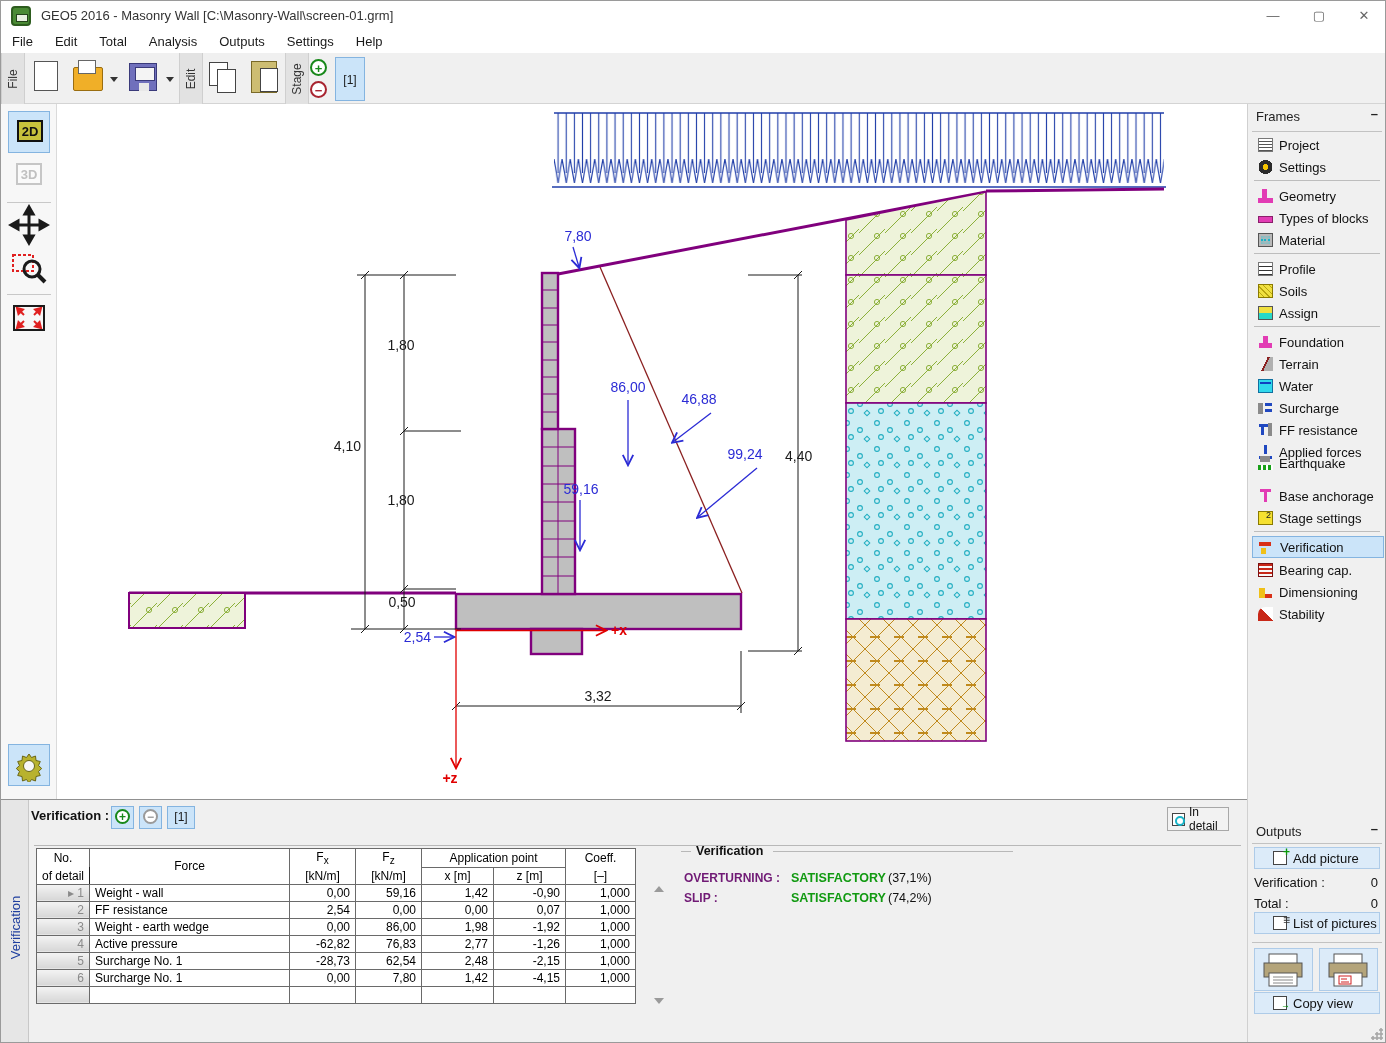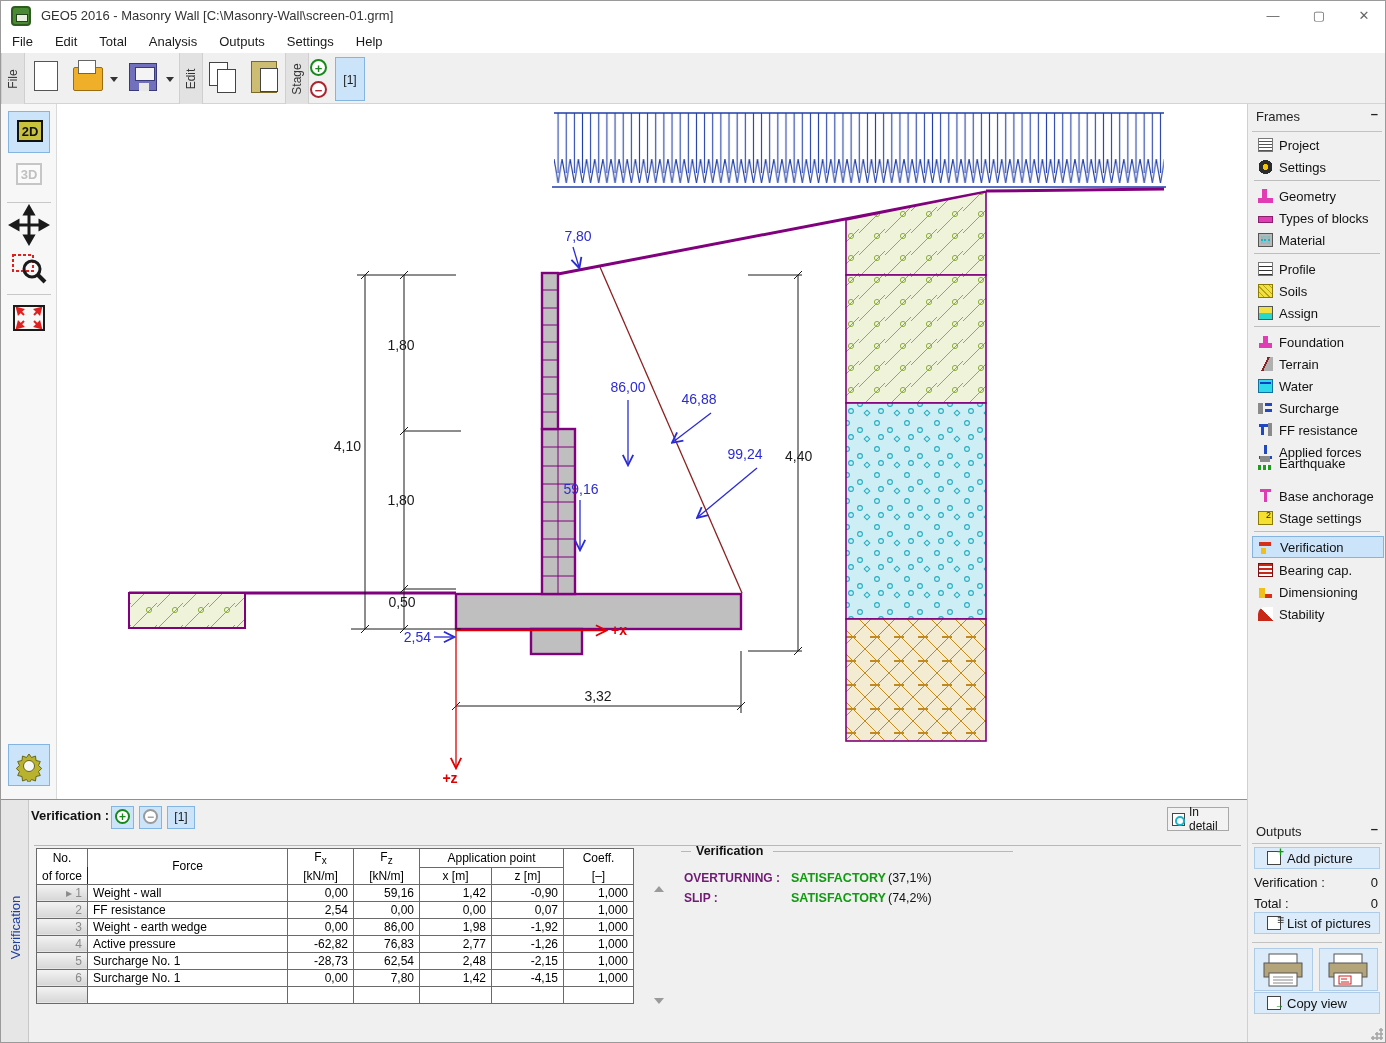--- a/index.html
+++ b/index.html
@@ -78,21 +78,21 @@
   .i-applied { border:none; background:linear-gradient(#2048c0 0 0) 6px 0/3px 9px no-repeat, linear-gradient(#2048c0 0 0) 1px 11px/13px 3px no-repeat; }
   .i-earthquake { border:none; background:linear-gradient(#8a8a8a 0 0) 2px 0/10px 6px no-repeat, repeating-linear-gradient(90deg,#18a018 0 3px,#fff 3px 5px) 0 9px/15px 5px no-repeat; }
   .i-anchor { border:none; background:linear-gradient(#e23cb4 0 0) 6px 2px/3px 11px no-repeat, linear-gradient(#e23cb4 0 0) 2px 0/11px 3px no-repeat; }
   .i-stages { border:1px solid #8a7a00; background:#f5e030; }
   .i-stages::after { content:"2"; position:absolute; right:1px; top:-2px; font-size:9px; color:#222; }
   .i-verify { border:none; background:linear-gradient(#d83018 0 0) 0 2px/12px 4px no-repeat, linear-gradient(#f0c018 0 0) 2px 8px/5px 6px no-repeat; }
   .i-bearing { border:1px solid #7a1010; background:repeating-linear-gradient(#c82818 0 2px,#f8f8f8 2px 4px); }
   .i-dimension { border:none; background:linear-gradient(#f0c018 0 0) 1px 3px/6px 10px no-repeat, linear-gradient(#d83018 0 0) 7px 9px/7px 4px no-repeat; }
   .i-stability { border:none; border-radius:50% 0 0 0; background:linear-gradient(45deg,#c82818 0 55%, #fff 55%); }
 
-  .out-btn { left:6px; width:126px; height:22px; background:#dcebf9; border:1px solid #aecbe8; display:flex; align-items:center; gap:6px; padding-left:12px; font-size:13px; color:#111; }
+  .out-btn { left:6px; width:126px; height:22px; background:#dcebf9; border:1px solid #aecbe8; display:flex; align-items:center; gap:6px; padding-left:18px; font-size:13px; color:#111; }
   .pic-ico { width:14px; height:14px; background:#fff; border:1px solid #444; position:relative; flex:0 0 14px; }
   .pic-ico::after { content:"+"; position:absolute; right:-4px; top:-7px; color:#0a9a0a; font-weight:bold; font-size:12px; }
   .pic-ico.list::after { content:"≡"; color:#333; top:-4px; }
   .pic-ico.copy::after { content:"→"; color:#0a9a0a; font-size:9px; top:3px; }
   .out-row { left:6px; width:126px; height:20px; font-size:13px; color:#111; }
   .print-btn { width:59px; height:43px; background:#dcebf9; border:1px solid #aecbe8; }
 
   
   .bottom-panel { left:0; top:798px; width:1246px; height:245px; background:#f0f0f0; border-top:1px solid #909090; }
   .btab { left:0; top:0; width:28px; height:245px; background:#e6e6e6; border-right:1px solid #c8c8c8; }
@@ -552,21 +552,21 @@
     <tbody>
         <tr>
       <th rowspan="1" style="border-bottom:none">No.</th>
       <th rowspan="2" style="width:200px" class="thick-l">Force</th>
       <th style="width:66px; border-bottom:none" class="thick-l"><span>F</span><sub>x</sub></th>
       <th style="width:66px; border-bottom:none" class="thick-l"><span>F</span><sub>z</sub></th>
       <th colspan="2" style="width:144px" class="thick-l">Application point</th>
       <th style="width:70px; border-bottom:none" class="thick-l">Coeff.</th>
     </tr>
     <tr>
-      <th style="border-top:none">of force</th>
+      <th style="border-top:none">of detail</th>
       <th style="border-top:none" class="thick-l">[kN/m]</th>
       <th style="border-top:none" class="thick-l">[kN/m]</th>
       <th style="width:72px">x [m]</th>
       <th style="width:72px">z [m]</th>
       <th style="border-top:none" class="thick-l">[–]</th>
     </tr>
     <tr class="thick-t">
       <td class="rowno thick-t">▸&nbsp;<span>1</span></td>
       <td class="thick-t">Weight - wall</td>
       <td class="num thick-l thick-t">0,00</td>

